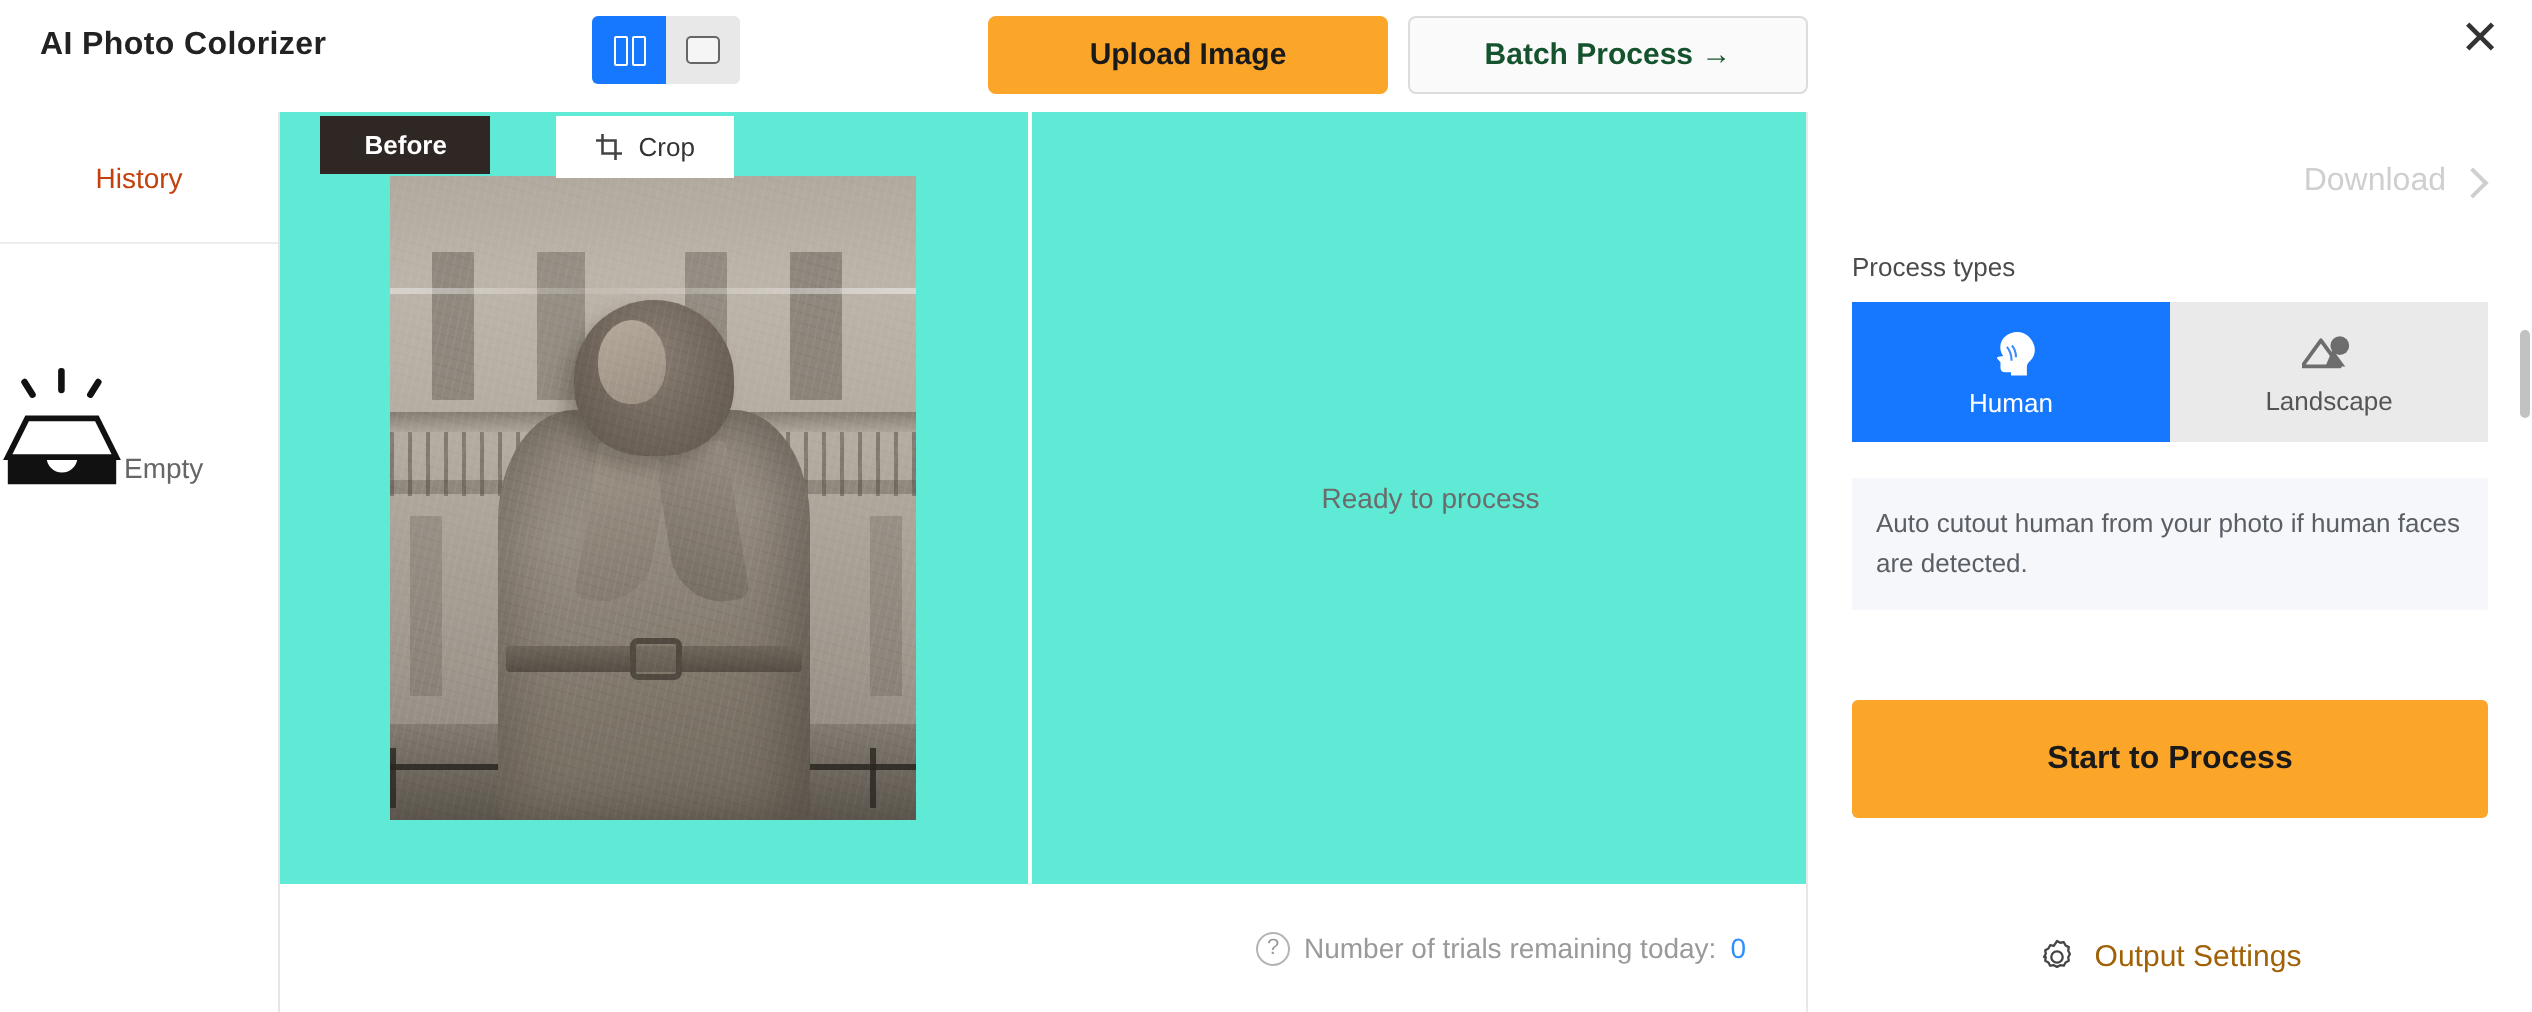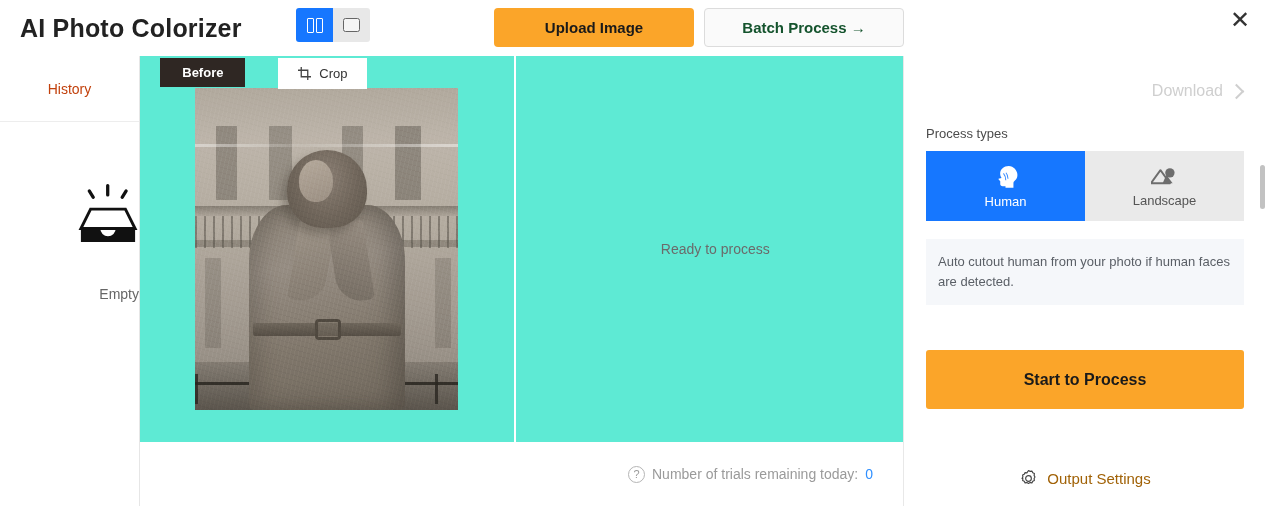--- a/index.html
+++ b/index.html
@@ -18,21 +18,21 @@
 
   
   .header {
     position: relative;
     height: 56px; flex: 0 0 56px;
     display: flex; align-items: center;
     background: #fff;
   }
   .app-title {
     position: absolute; left: 20px; top: 14px;
-    font-size: 25px; font-weight: bold; color: #222;
+    font-size: 16px; font-weight: bold; color: #222;
     letter-spacing: .2px;
   }
   .view-toggle {
     position: absolute; left: 296px; top: 8px;
     display: flex; height: 34px;
     border-radius: 3px; overflow: hidden;
   }
   .vt-btn {
     width: 37px; height: 34px;
     display: flex; align-items: center; justify-content: center;
@@ -88,21 +88,21 @@
   }
   .sidebar-head {
     height: 66px; flex: 0 0 66px;
     display: flex; align-items: center; justify-content: center;
     border-bottom: 1px solid #ededed;
     font-size: 14px; color: #c2410c;
     cursor: pointer;
   }
   .sidebar-empty {
     flex: 1 1 auto;
-    display: flex; flex-direction: column; align-items: flex-end;
+    display: flex; align-items: flex-start;
     padding-top: 62px;
   }
   .tray-icon { width: 62px; height: 60px; }
   .sidebar-empty-label {
     margin-top: 42px; font-size: 14px; color: #666;
   }
 
   
   .canvas {
     flex: 1 1 auto; position: relative;

